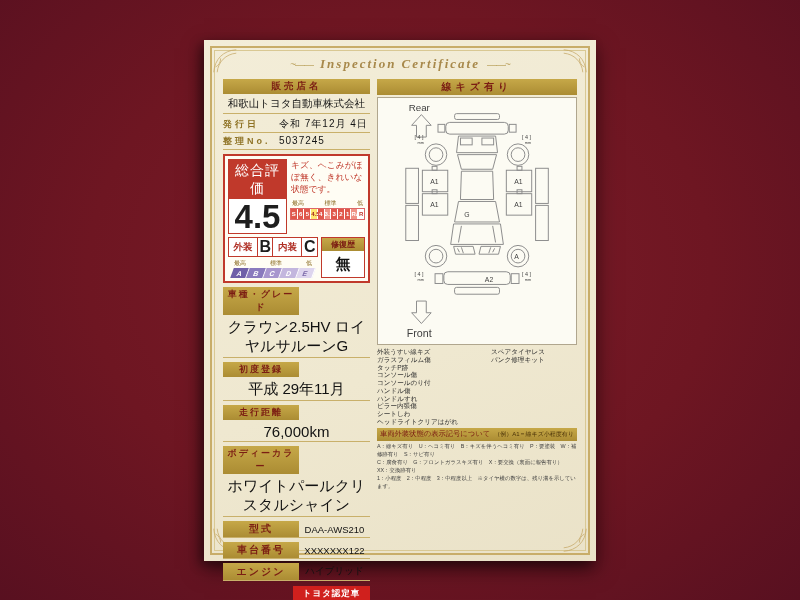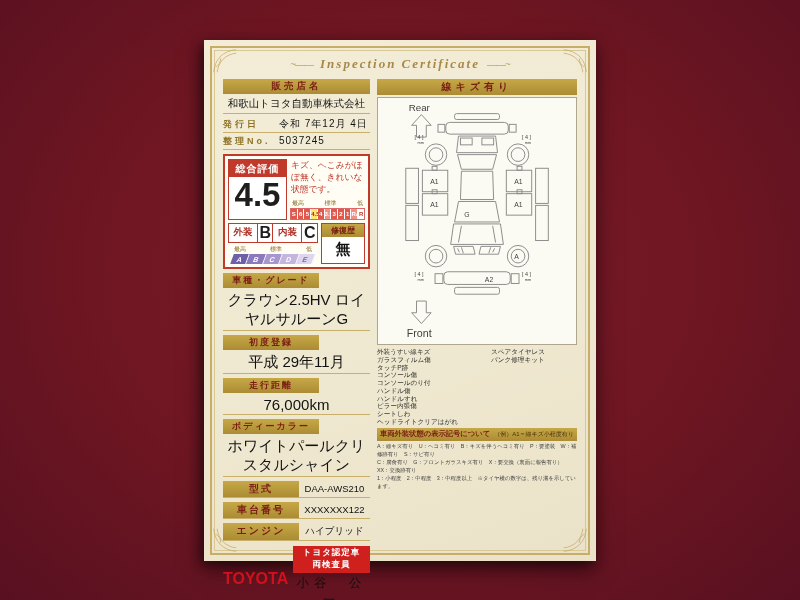--- a/index.html
+++ b/index.html
@@ -46,21 +46,21 @@
     font-size:9.5px;padding:1px 0;letter-spacing:3px;
   }
   .dealer-val{font-size:10.5px;text-align:center;padding:3px 0 2px;border-bottom:1px solid #c9b06a;color:#141414;}
   .kv{display:flex;align-items:baseline;border-bottom:1px solid #c9b06a;padding:2.5px 0 1px;}
   .kv .k{width:56px;font-size:9px;font-weight:bold;color:#8f7326;letter-spacing:3px;white-space:nowrap;}
   .kv .v{flex:1;text-align:left;font-size:10px;color:#141414;letter-spacing:1px;}
 
   .rate{border:2px solid #c0392b;margin-top:4px;padding:3px;background:#fffdf4;}
   .rate-top{display:flex;gap:3px;}
   .overall{width:57px;border:1.5px solid #c0392b;text-align:center;background:#fff;}
-  .overall .hd{background:#c0392b;color:#fff;font-size:10px;font-weight:bold;padding:1.5px 0;letter-spacing:1px;}
+  .overall .hd{background:#c0392b;color:#fff;font-size:14px;font-weight:normal;padding:1.5px 0;letter-spacing:1px;}
   .overall .val{font-size:33px;font-weight:bold;color:#1e1e1e;line-height:1.0;padding-top:1px;}
   .rate-right{flex:1;min-width:0;}
   .comment{color:#c0392b;font-size:8.8px;line-height:1.35;padding:1px 1px 3px;}
   .scale-labels{display:flex;justify-content:space-between;font-size:6px;color:#8a6a20;padding:0 2px;}
   .scale{display:flex;border:1px solid #d66;}
   .scale .c{flex:1;text-align:center;font-size:6px;color:#fff;background:#e0574b;border-right:1px solid #fff;padding:2px 0;font-weight:bold;min-width:0;}
   .scale .c.lt{background:#ef9184;}
   .scale .c.hl{background:#ffe76f;color:#a3241c;}
   .scale .c.wh{background:#fff;color:#c0392b;border-right:none;}
   .rate-bottom{display:flex;gap:3px;margin-top:3px;}
@@ -71,39 +71,39 @@
   .rb-grid .gval:last-child{border-right:none;}
   .grade-labels{display:flex;justify-content:space-between;font-size:6px;color:#8a6a20;padding:0 6px;margin-top:2px;}
   .grades{display:flex;margin:0 4px;transform:skewX(-20deg);}
   .grades .g{flex:1;text-align:center;color:#fff;font-size:7px;font-weight:bold;padding:1.5px 0;border-right:1px solid #fff;}
   .g0{background:#6f5fa8;}.g1{background:#8a7abd;}.g2{background:#a896ce;}.g3{background:#c3b6de;}.g4{background:#ded5ee;color:#7b6aa8 !important;}
   .repair{width:42px;border:1px solid #c0392b;text-align:center;display:flex;flex-direction:column;background:#fff;}
   .repair .hd{background:linear-gradient(#c6a848,#ab8c33);color:#7b1d13;font-size:8px;font-weight:bold;padding:1px 0;}
   .repair .val{flex:1;font-size:15px;font-weight:bold;display:flex;align-items:center;justify-content:center;color:#111;}
 
   .fb{margin-top:4px;}
-  .fb .gband{display:block;width:96px;letter-spacing:2px;font-size:9px;}
+  .fb .gband{display:block;width:76px;letter-spacing:2px;font-size:9px;}
   .fb .val{text-align:center;font-size:15px;padding:3px 0 1px;border-bottom:1px solid #c9b06a;color:#111;}
   .fi{display:flex;align-items:stretch;margin-top:4px;border-bottom:1px solid #c9b06a;}
   .fi .gband{width:76px;font-size:10px;letter-spacing:2px;display:flex;align-items:center;justify-content:center;}
   .fi .val{flex:1;text-align:center;font-size:9.5px;color:#111;display:flex;align-items:center;justify-content:center;padding:2px 0;}
 
   .tyt{display:flex;margin-top:5px;align-items:center;gap:5px;}
   .tyt .logo{color:#d0111b;font-weight:bold;font-size:16px;letter-spacing:0px;}
   .tyt .right{flex:1;text-align:center;border-bottom:1px solid #c9b06a;padding-bottom:2px;}
   .badge{background:#d0201d;color:#fff;font-size:8.5px;font-weight:bold;padding:1.5px 7px;display:inline-block;letter-spacing:1px;}
   .insp-name{font-size:12.5px;letter-spacing:5px;color:#111;padding-top:2px;}
 
   .ext-band{font-size:10px;letter-spacing:4px;}
   .diagram{border:1px solid #b0a68e;background:#fcfbf3;margin-top:2px;height:246px;position:relative;}
   .diagram svg{position:absolute;inset:0;width:100%;height:100%;}
   .notes{display:flex;font-size:6.6px;color:#2e2e2e;line-height:1.18;margin-top:3px;}
   .notes .nl{width:57%;} .notes .nr{width:43%;}
   .legend-bar{background:linear-gradient(#c6a848,#ab8c33);display:flex;gap:4px;padding:1.5px 3px;margin-top:2px;align-items:baseline;white-space:nowrap;overflow:hidden;}
-  .legend-title{color:#7b1d13;font-size:7.3px;font-weight:bold;}
+  .legend-title{color:#7b1d13;font-size:7.3px;font-weight:normal;}
   .legend-ex{color:#4a3208;font-size:6px;}
   .legend-lines{font-size:5.4px;color:#3f3f3f;line-height:1.5;margin-top:1px;}
 
   svg text{font-family:"Liberation Sans",sans-serif;fill:#3f3f3f;}
 </style>
 </head>
 <body>
 
 <div class="paper">
   <div class="frame1"></div>

